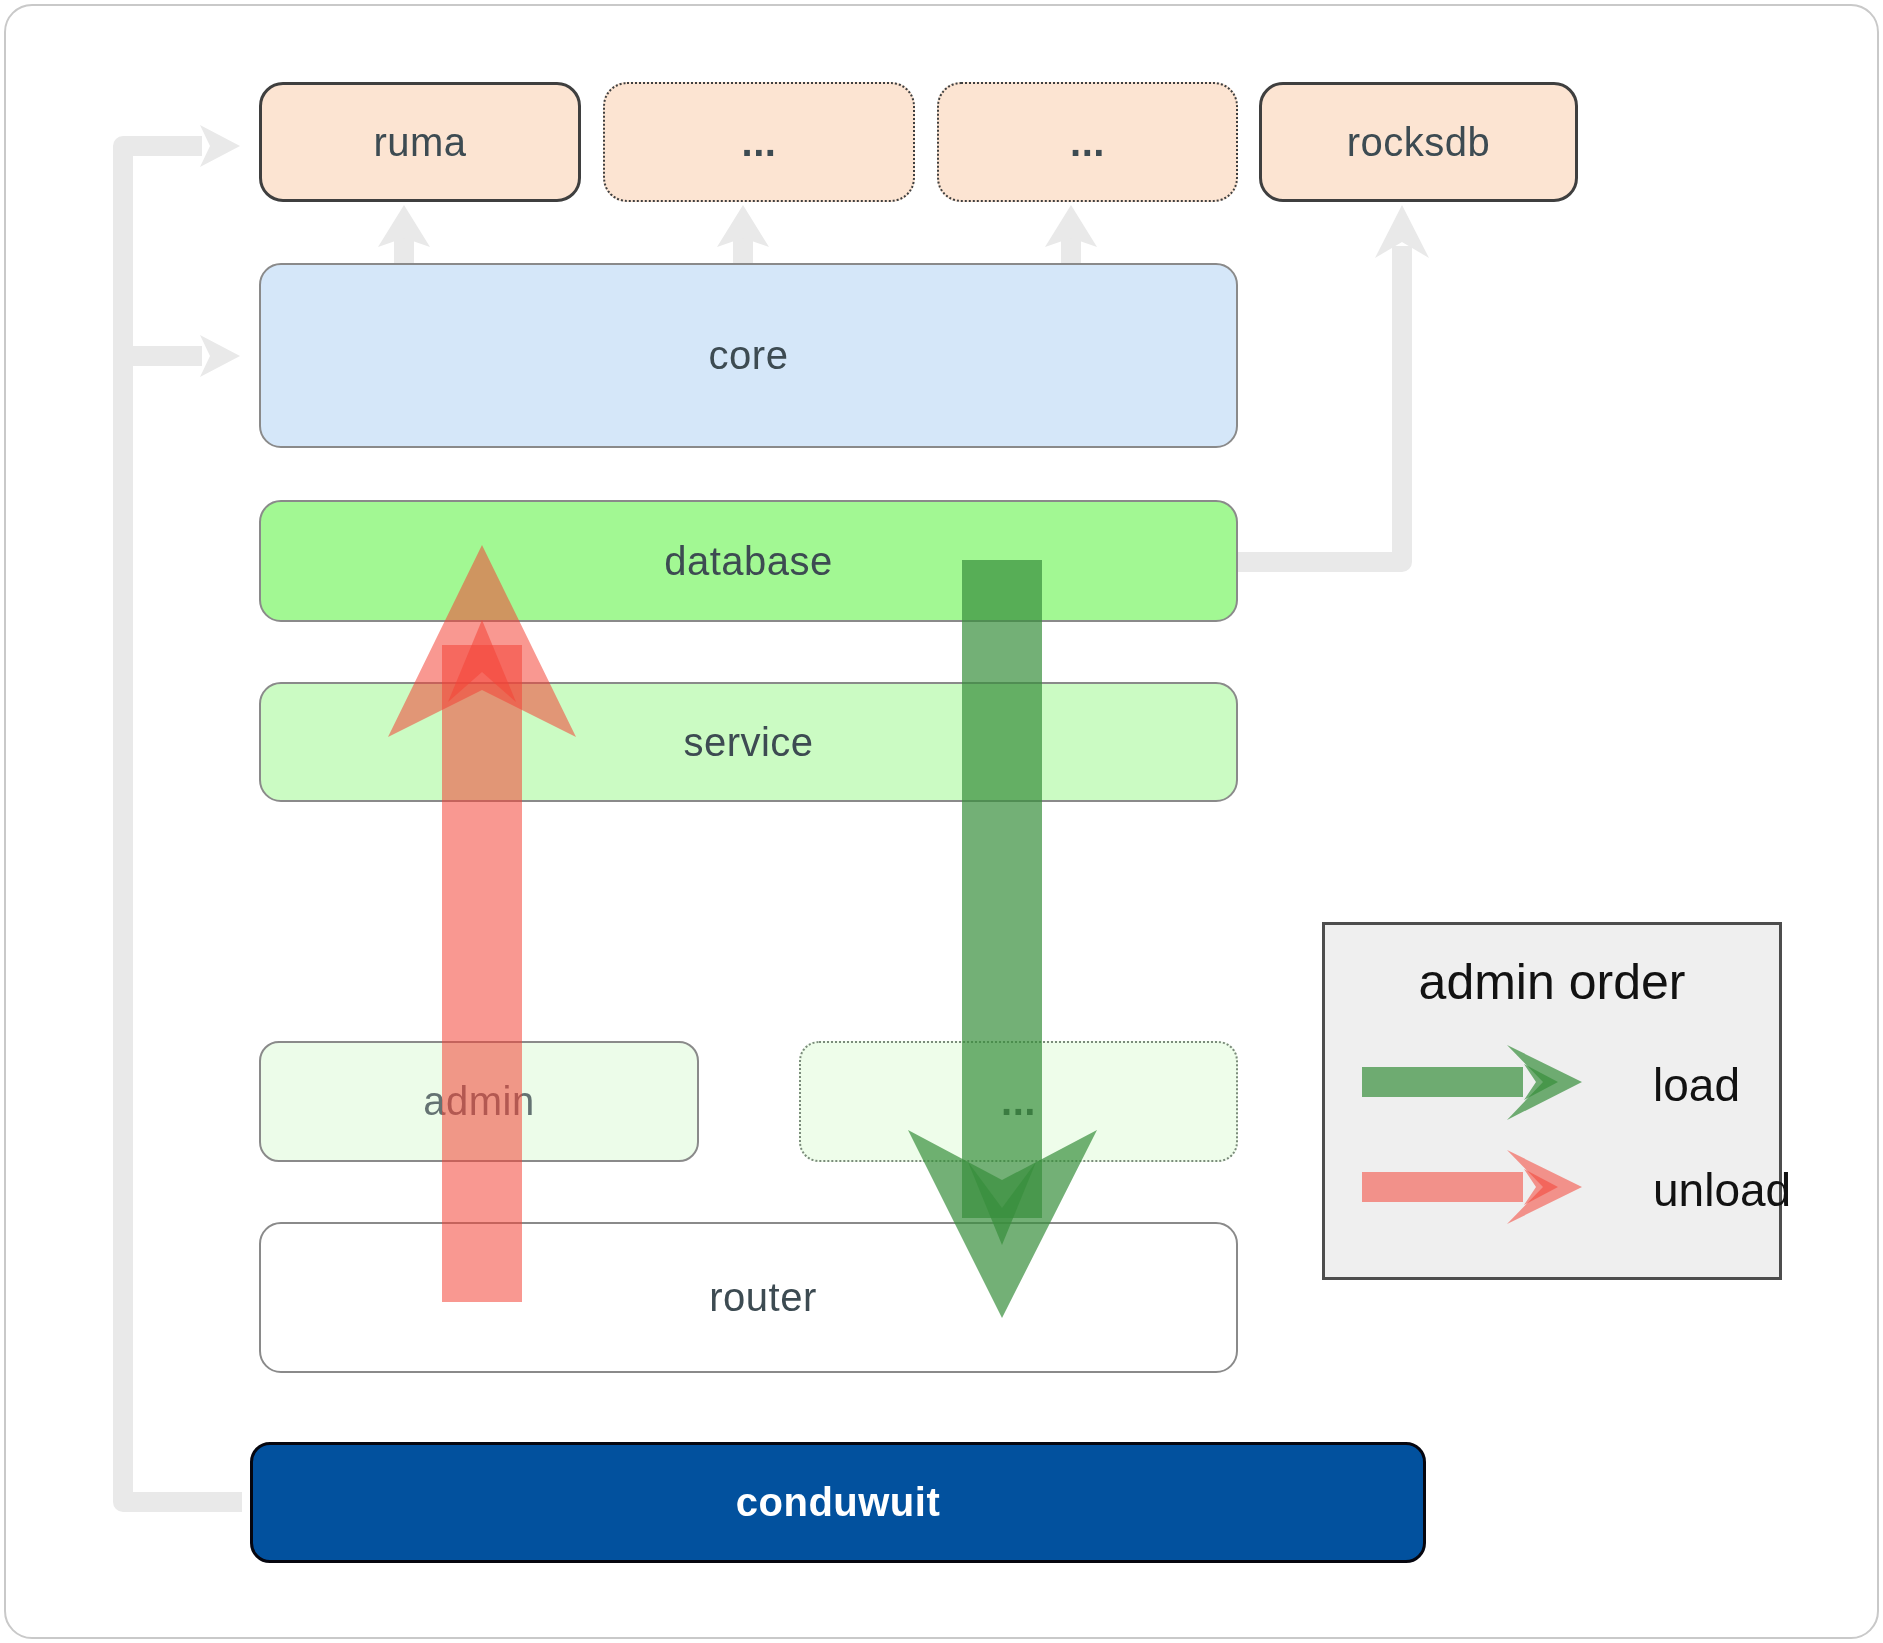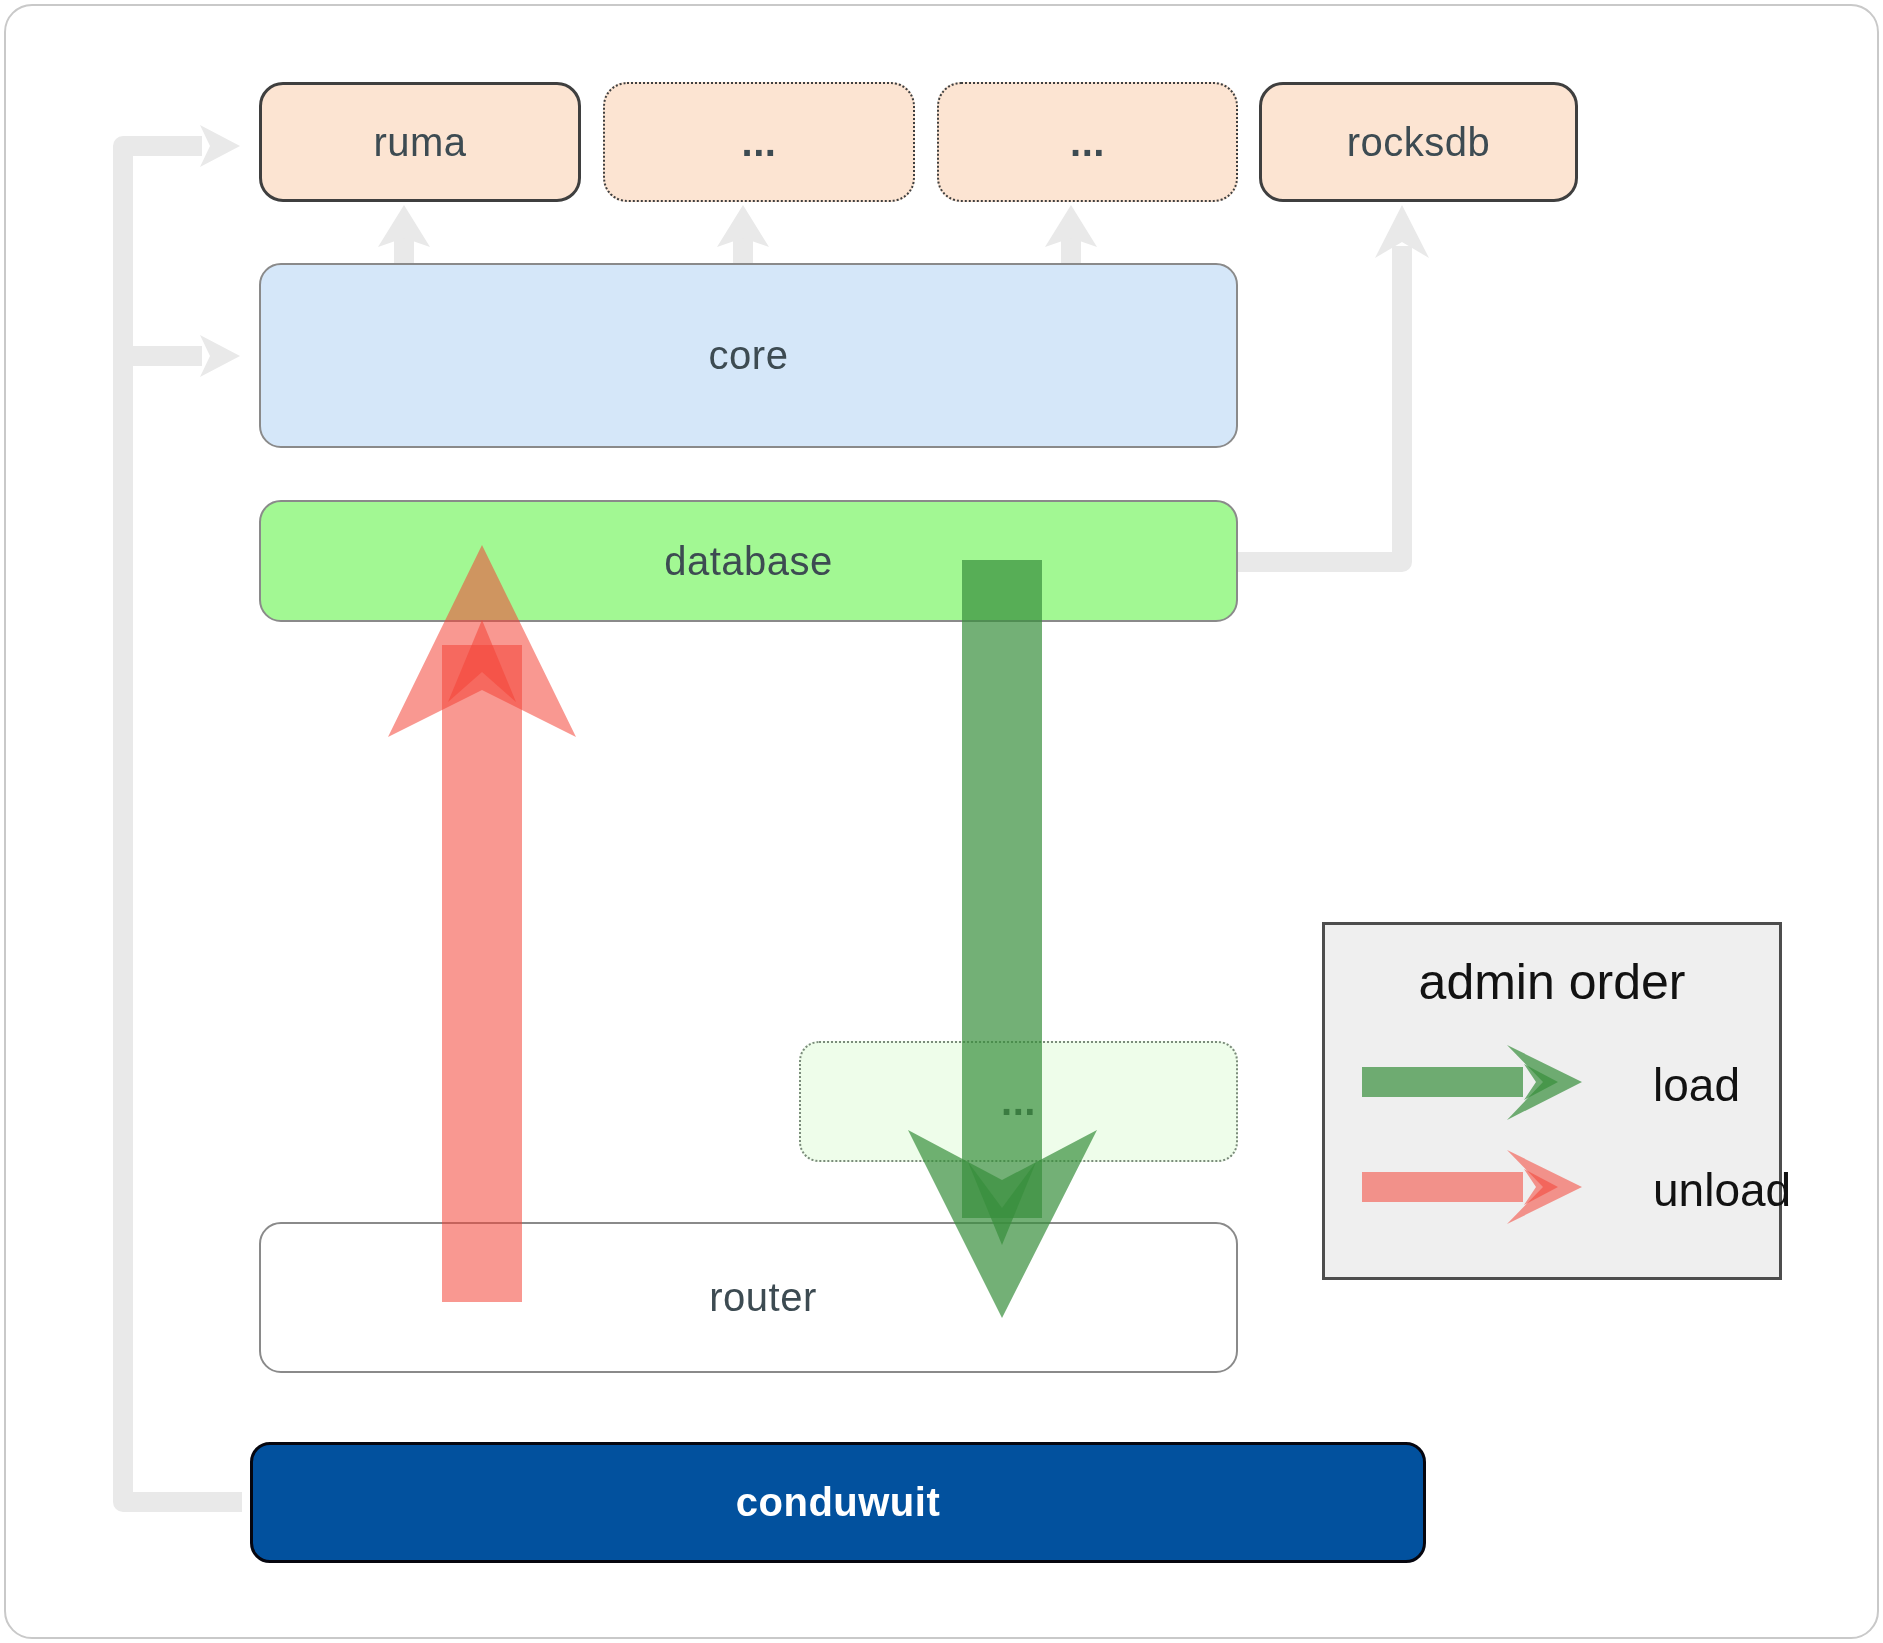--- a/index.html
+++ b/index.html
@@ -97,22 +97,28 @@
     </div>
 
     <div class="node n-database" style="left:243px;top:500px;width:979px;height:122px;">
       <span>database</span>
     </div>
 
     <div class="node n-core" style="left:243px;top:263px;width:979px;height:185px;">
       <span>core</span>
     </div>
 
+    <div class="node n-service" style="left:243px;top:682px;width:979px;height:120px;">
+      <span>service</span>
+    </div>
 
 
+    <div class="node n-admin" style="left:243px;top:1041px;width:440px;height:121px;">
+      <span>admin</span>
+    </div>
     <div class="node n-dots3" style="left:783px;top:1041px;width:439px;height:121px;">
       <span>...</span>
     </div>
 
     <div class="node n-router" style="left:243px;top:1222px;width:979px;height:151px;padding-left:29px;">
       <span>router</span>
     </div>
 
     <div class="node n-conduwuit" style="left:234px;top:1442px;width:1176px;height:121px;">
       <span>conduwuit</span>

